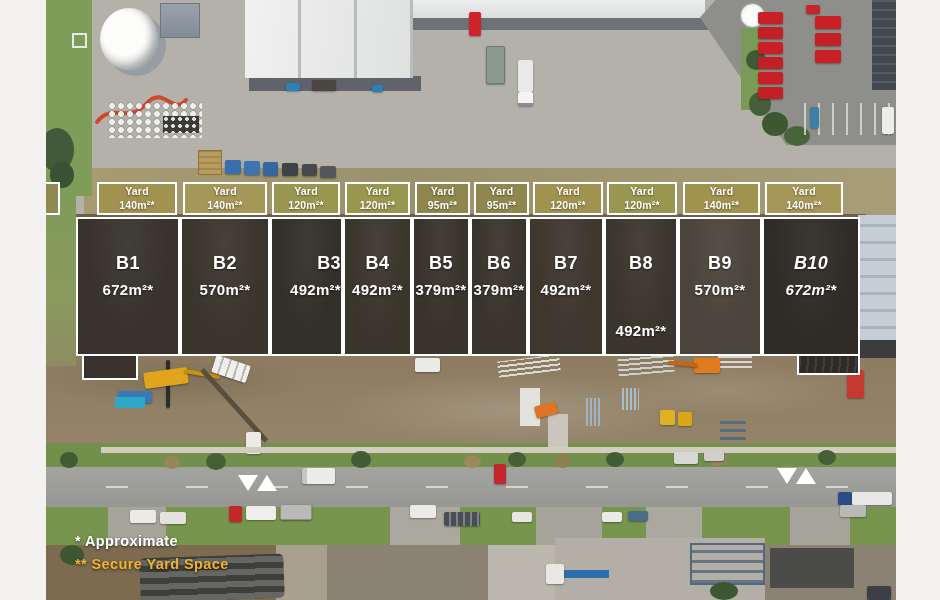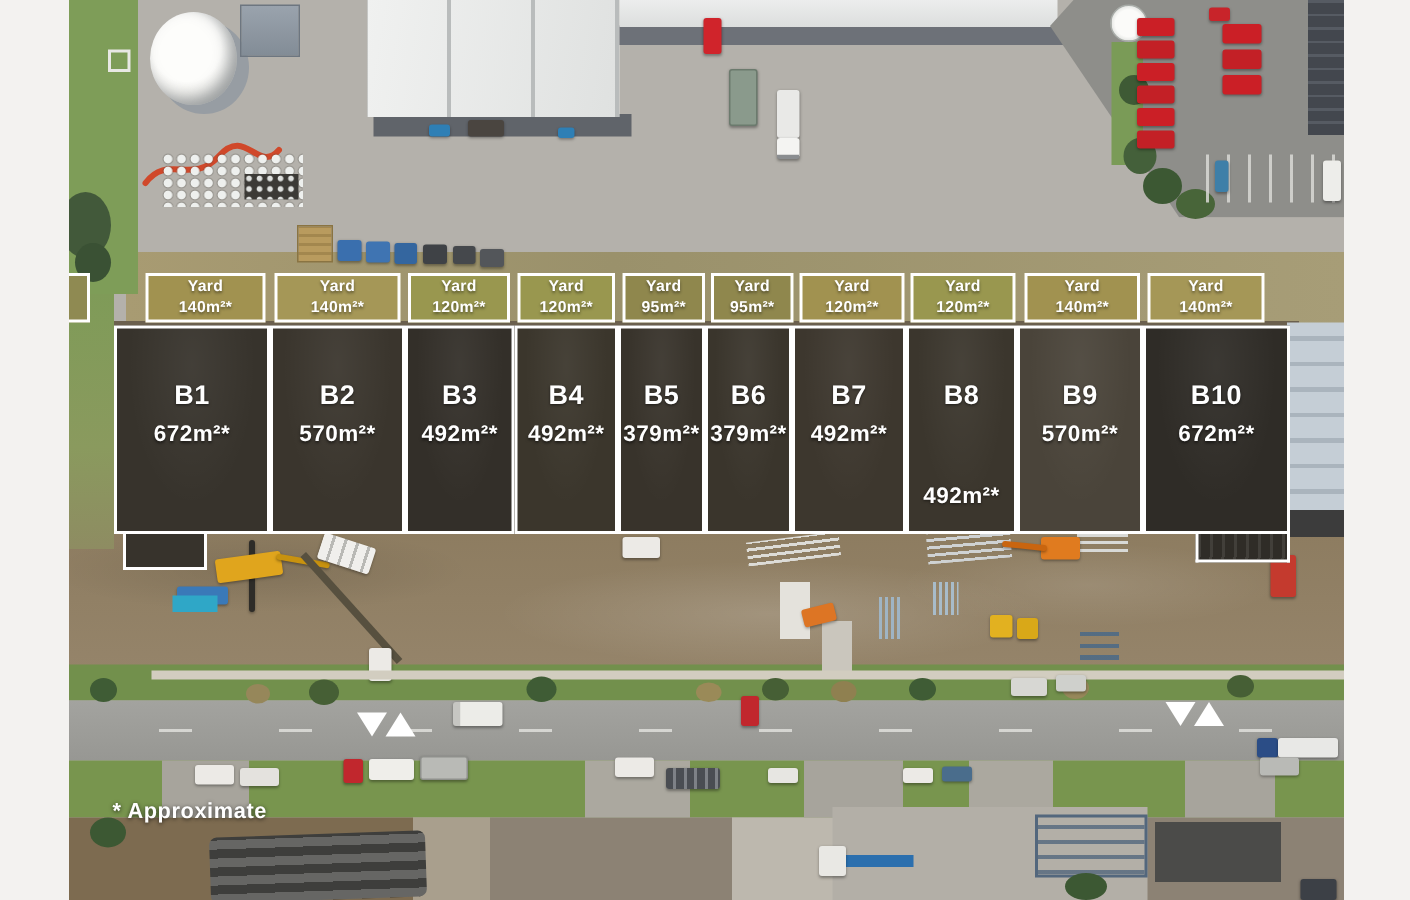--- a/index.html
+++ b/index.html
@@ -33,24 +33,24 @@
     text-shadow:0 1px 2px rgba(0,0,0,.45);background:#a19250;}
   .yard:nth-child(odd){background:#a59757;}
   .yard.g{background:#99974f;}
   .yard.d{background:#8f874d;}
   .plot{position:absolute;top:217px;height:139px;border:2px solid #fff;box-sizing:border-box;
     display:flex;flex-direction:column;align-items:center;padding-top:34px;gap:7px;
     color:#fff;text-shadow:0 1px 2px rgba(0,0,0,.55);}
   .plot-id{font-weight:bold;font-size:18px;letter-spacing:.4px;}
   .plot-area{font-weight:bold;font-size:15px;letter-spacing:.3px;}
   .notch{position:absolute;border:2px solid #fff;border-top:none;box-sizing:border-box;}
-  .p1{background:#37332c;}.p2{background:#3a352d;text-align:right;}.p3{background:#332f29;}.p4{background:#3b362c;}
+  .p1{background:#37332c;}.p2{background:#3a352d;text-align:right;}.p3{background:#332f29;align-items:flex-end;}.p4{background:#3b362c;}
   .p5{background:#38332b;}.p6{background:#3a352c;}.p7{background:#3d372e;}.p8{background:#3b362d;}
   .p9{background:repeating-linear-gradient(92deg,rgba(255,255,255,.10) 0 2px,transparent 2px 9px),#4a443a;}
-  .p10{background:repeating-linear-gradient(92deg,rgba(255,255,255,.09) 0 2px,transparent 2px 8px),#2f2c27;}
+  .p10{background:repeating-linear-gradient(92deg,rgba(255,255,255,.09) 0 2px,transparent 2px 8px),#2f2c27;font-style:italic;}
   .ptx{background-image:radial-gradient(ellipse at 50% 18%,rgba(255,255,255,.06),transparent 60%);}
   
   .tri-down{width:0;height:0;border-left:10px solid transparent;border-right:10px solid transparent;border-top:16px solid #fff;}
   .tri-up{width:0;height:0;border-left:10px solid transparent;border-right:10px solid transparent;border-bottom:16px solid #fff;}
   
   .note{position:absolute;font-weight:bold;font-size:14.5px;letter-spacing:.4px;text-shadow:0 1px 3px rgba(0,0,0,.7);}
   .note1{color:#ffffff;left:29px;top:533px;}
   .note2{color:#f2b42d;left:29px;top:556px;}
   
   .veh{position:absolute;border-radius:2px;box-shadow:0 1px 2px rgba(0,0,0,.35);}
@@ -288,14 +288,15 @@
       <div class="plot-id">B10</div>
       <div class="plot-area">672m²*</div>
     </div>
 
     <div class="abs tri-down" style="left:192px;top:475px;"></div>
     <div class="abs tri-up" style="left:211px;top:475px;"></div>
     <div class="abs tri-down" style="left:731px;top:468px;"></div>
     <div class="abs tri-up" style="left:750px;top:468px;"></div>
 
     <div class="note note1">* Approximate</div>
+    <div class="note note2">** Secure Yard Space</div>
   </div>
 </div>
 
 </body></html>

